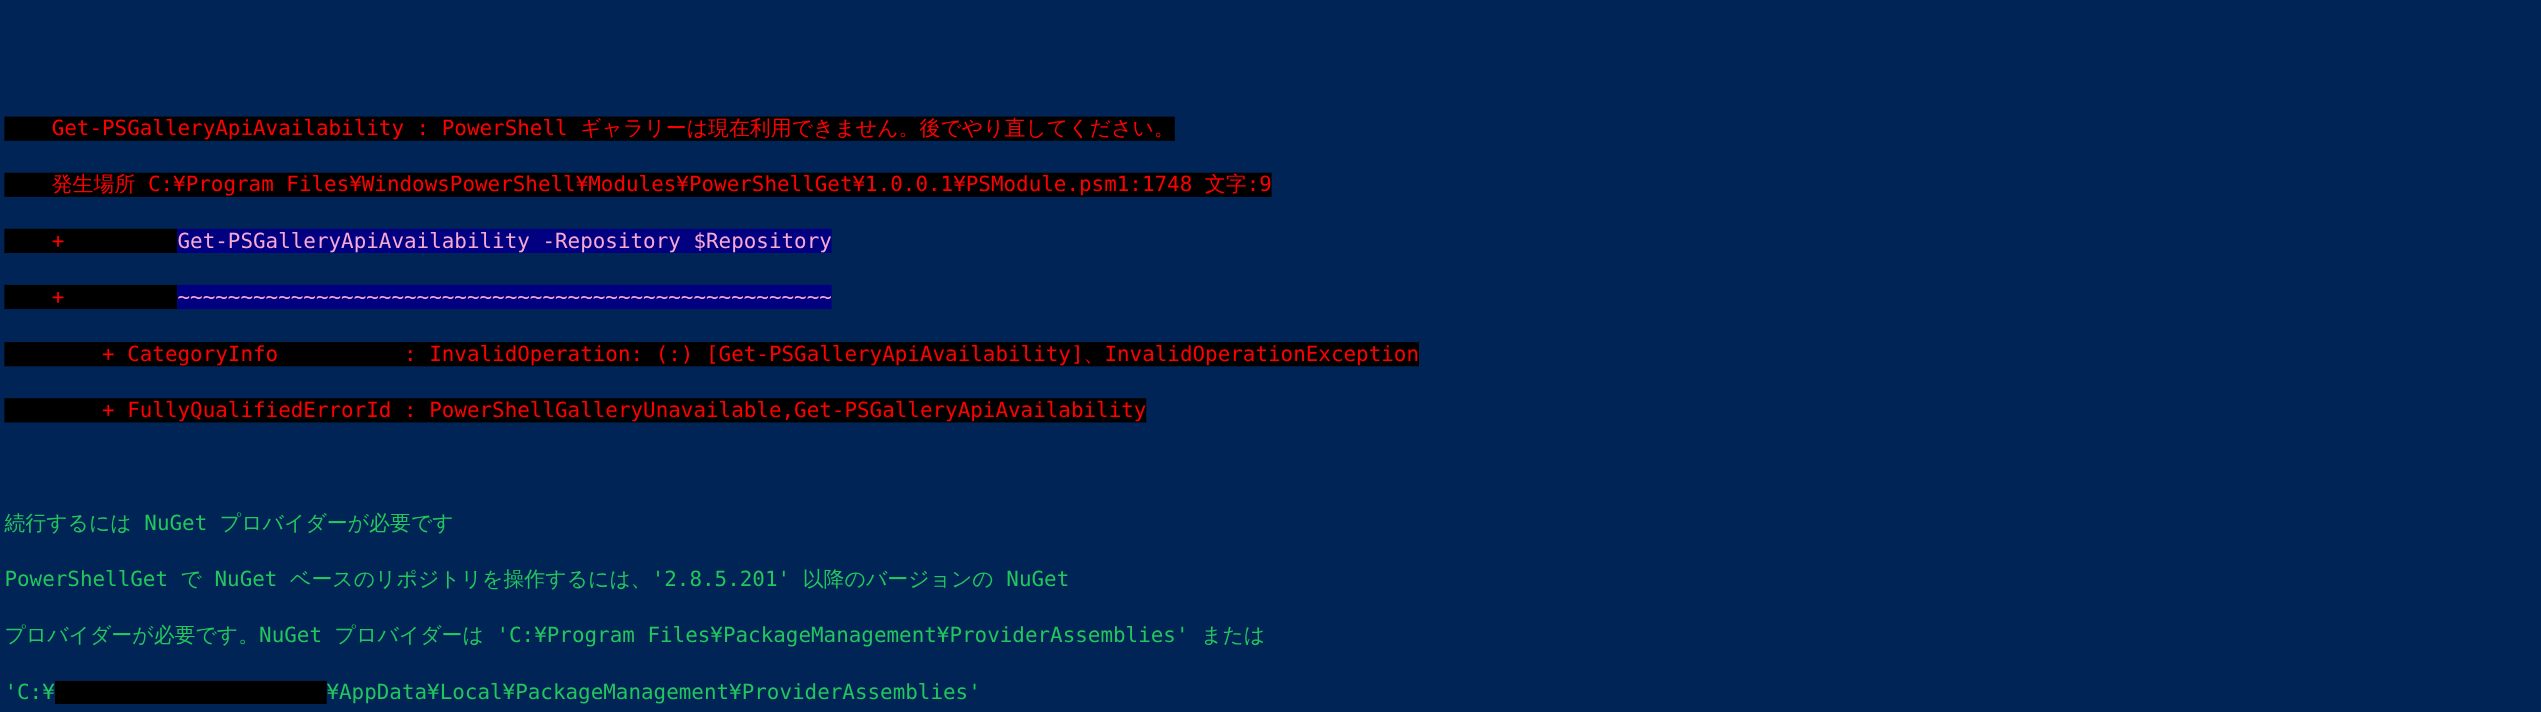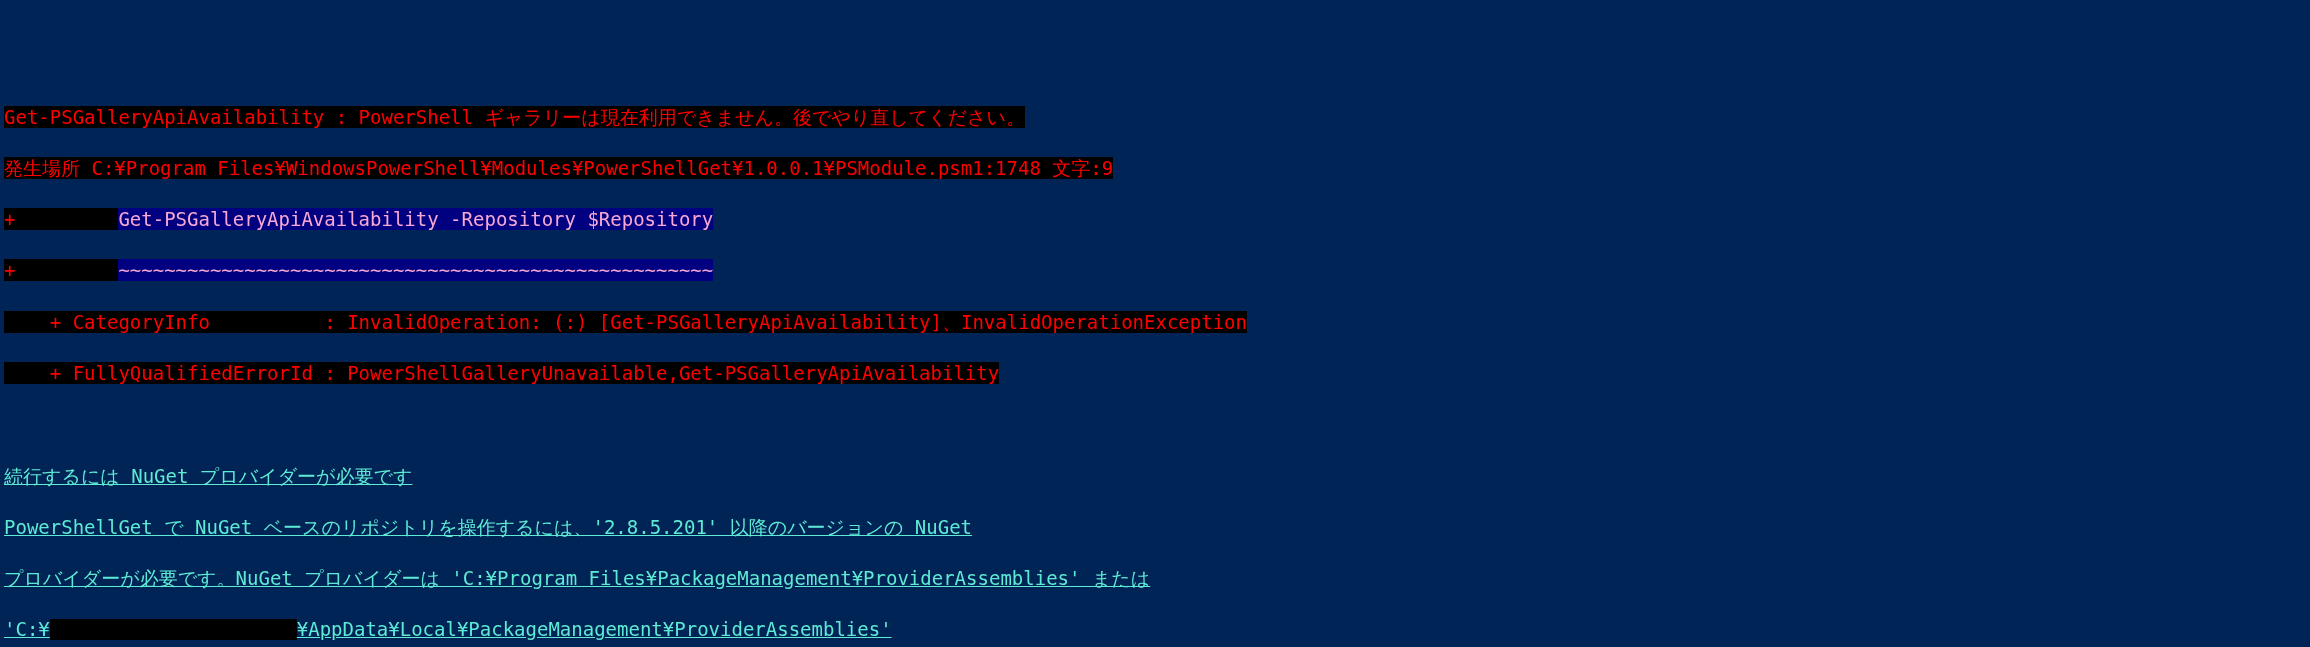--- a/index.html
+++ b/index.html
@@ -16,29 +16,29 @@
       line-height: 1.35;
       padding: 2px 4px;
       width: 2310px;
       height: 647px;
       overflow: hidden;
     }
     .error-line {
       color: #ff0000;
       background-color: #000000;
       display: inline;
+      padding-left: 43px;
     }
     .error-highlight {
       color: #f9a8d4;
       background-color: #000080;
       display: inline;
     }
     .normal {
-      color: #5eead4;
-      text-decoration: underline;
+      color: #22c55e;
     }
     .redacted {
       background-color: #000000;
       display: inline-block;
       width: 13em;
       height: 1.1em;
       vertical-align: text-bottom;
     }
     .line {
       display: block;

